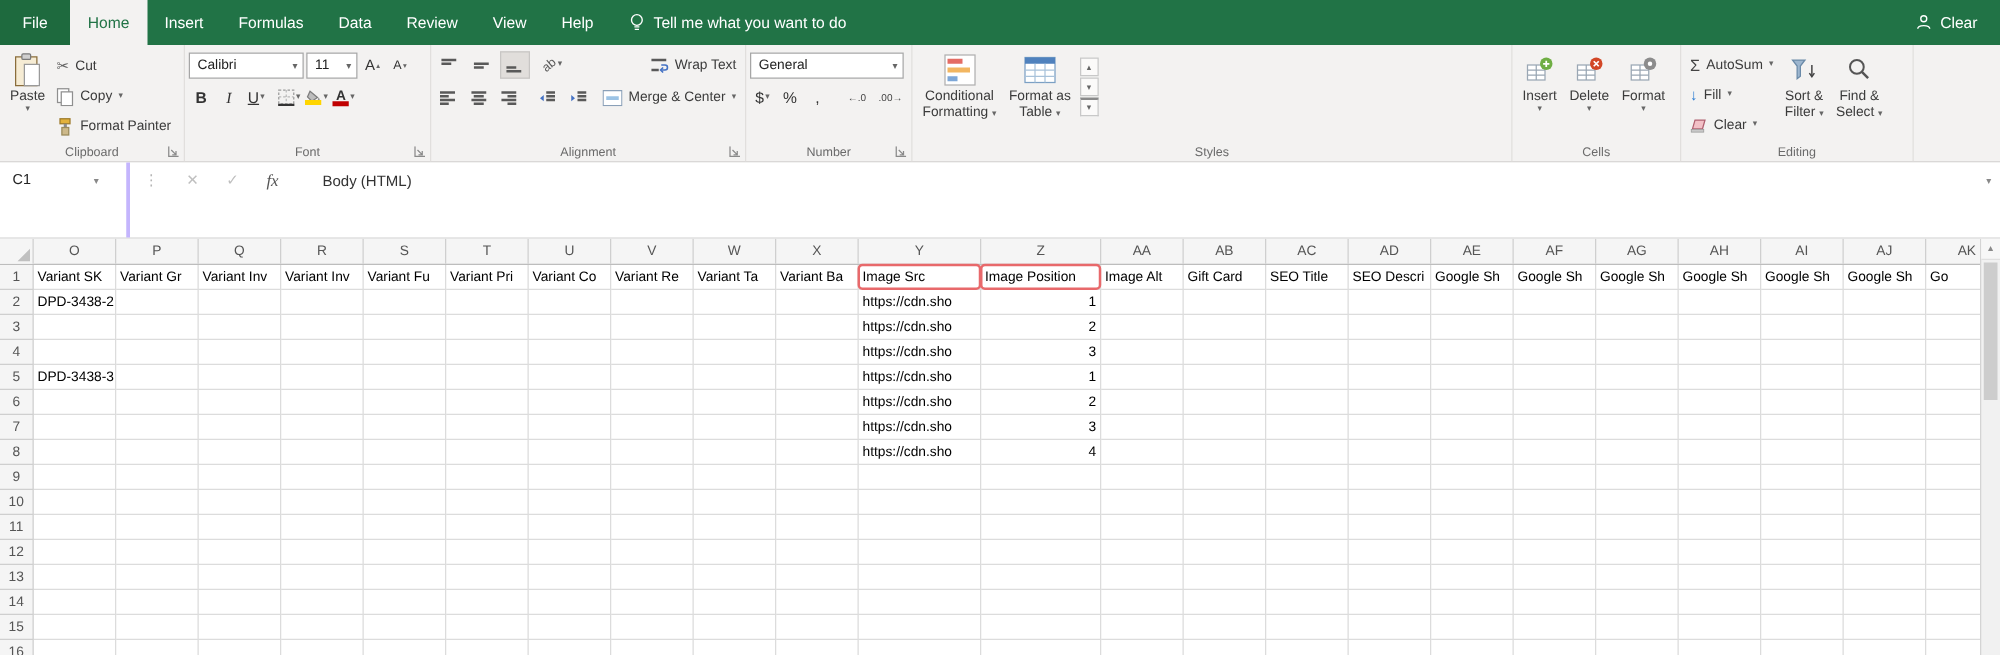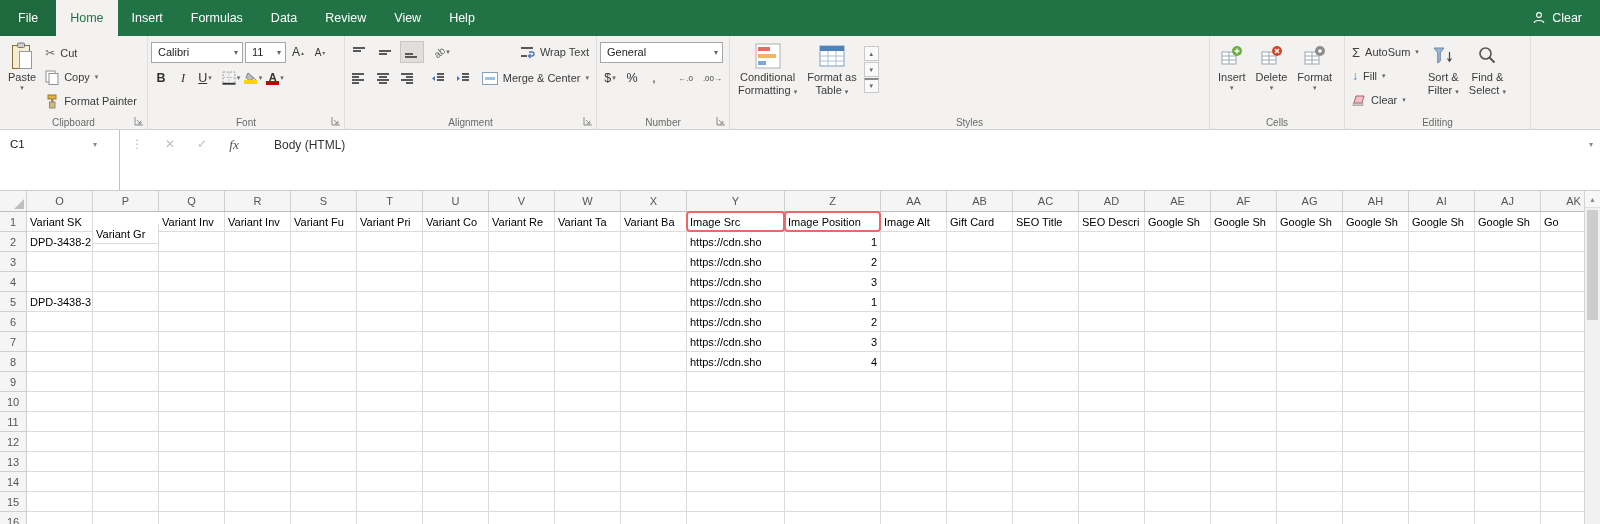--- a/index.html
+++ b/index.html
@@ -53,21 +53,21 @@
   .chip.good { background:var(--goodbg); color:var(--goodtx); }
   .chip.neutral { background:var(--neubg); color:var(--neutx); }
   .chip.calc { background:#f2f2f2; color:var(--calctx); border-color:#b3b3b3; }
   .chip.check { background:var(--checkbg); color:#fff; font-weight:bold; border-color:#5e5e5e; }
   .chipscroll { width:15px; margin:7px 0 0 2px; display:flex; flex-direction:column; gap:1px; }
   .cs { height:15px; background:#fbfaf9; border:1px solid #c8c8c8; font-size:7px; color:#666; display:flex; align-items:center; justify-content:center; cursor:pointer; }
   .cs.more { border-top:2px solid #8a8a8a; }
 
   
   .fbar { position:absolute; top:130px; left:0; width:100%; height:61px; background:#fff; border-bottom:1px solid #cfcfcf; display:flex; align-items:flex-start; }
-  .namebox { width:120px; height:100%; border-right:1px solid #c4b5fd; display:flex; align-items:flex-start; padding:8px 22px 0 10px; font-size:11.5px; color:#222; }
+  .namebox { width:104px; height:100%; border-right:3px solid #c4b5fd; display:flex; align-items:flex-start; padding:8px 22px 0 10px; font-size:11.5px; color:#222; }
   .nbcaret { margin-left:auto; color:#888; font-size:8px; padding-top:2px; }
   .fdots { color:#b5b5b5; padding:7px 11px 0; font-size:12px; }
   .fxbtn { width:32px; padding-top:7px; text-align:center; font-size:12px; color:#bfbfbf; cursor:pointer; }
   .fx-fx { color:#555; font-style:italic; font-family:"Liberation Serif", serif; font-size:13.5px; }
   .fcontent { margin-left:24px; padding-top:8px; font-size:12px; color:#333; }
   .fexpand { margin-left:auto; margin-right:7px; padding-top:10px; color:#888; font-size:8px; cursor:pointer; }
 
   
   .sheet { position:absolute; top:191px; left:0; width:100%; bottom:0; overflow:hidden; background:#fff; }
   .chrow { display:flex; height:21px; background:var(--hbg); border-bottom:1px solid #bdbdbd; }
@@ -94,20 +94,29 @@
 
   <div class="menubar">
     <div class="mtab file">File</div>
     <div class="mtab active">Home</div>
     <div class="mtab">Insert</div>
     <div class="mtab">Formulas</div>
     <div class="mtab">Data</div>
     <div class="mtab">Review</div>
     <div class="mtab">View</div>
     <div class="mtab">Help</div>
+    <div class="tellme">
+      <span>
+        <svg width="13" height="16" viewBox="0 0 13 16">
+            <circle cx="6.5" cy="6" r="4.3" fill="none" stroke="#fff" stroke-width="1.1"></circle>
+            <path d="M4.5 11.5h4M4.8 13.5h3.4" stroke="#fff" stroke-width="1.1"></path>
+          </svg>
+      </span>
+      <span>Tell me what you want to do</span>
+    </div>
     <div class="share">
       <span>
         <svg width="14" height="14" viewBox="0 0 14 14">
             <circle cx="7" cy="4" r="2.4" fill="none" stroke="#fff" stroke-width="1.1"></circle>
             <path d="M2.2 12c0-3.4 9.6-3.4 9.6 0" fill="none" stroke="#fff" stroke-width="1.1"></path>
           </svg>
       </span>
       <span>Clear</span>
     </div>
   </div>
@@ -531,21 +540,21 @@
         <div class="ch" style="width: 66px;">AG</div>
         <div class="ch" style="width: 66px;">AH</div>
         <div class="ch" style="width: 66px;">AI</div>
         <div class="ch" style="width: 66px;">AJ</div>
         <div class="ch" style="width: 66px;">AK</div>
       </div>
     <div class="gridrows">
         <div class="row">
           <div class="rh">1</div>
           <div class="cell hdr" style="width: 66px;">Variant SK</div>
-          <div class="cell hdr" style="width: 66px; margin-top: 12px;">Variant Gr</div>
+          <div class="cell hdr" style="width: 66px;">Variant Gr</div>
           <div class="cell hdr" style="width: 66px;">Variant Inv</div>
           <div class="cell hdr" style="width: 66px;">Variant Inv</div>
           <div class="cell hdr" style="width: 66px;">Variant Fu</div>
           <div class="cell hdr" style="width: 66px;">Variant Pri</div>
           <div class="cell hdr" style="width: 66px;">Variant Co</div>
           <div class="cell hdr" style="width: 66px;">Variant Re</div>
           <div class="cell hdr" style="width: 66px;">Variant Ta</div>
           <div class="cell hdr" style="width: 66px;">Variant Ba</div>
           <div class="cell hdr hl" style="width: 98px;">Image Src</div>
           <div class="cell hdr hl" style="width: 96px;">Image Position</div>

